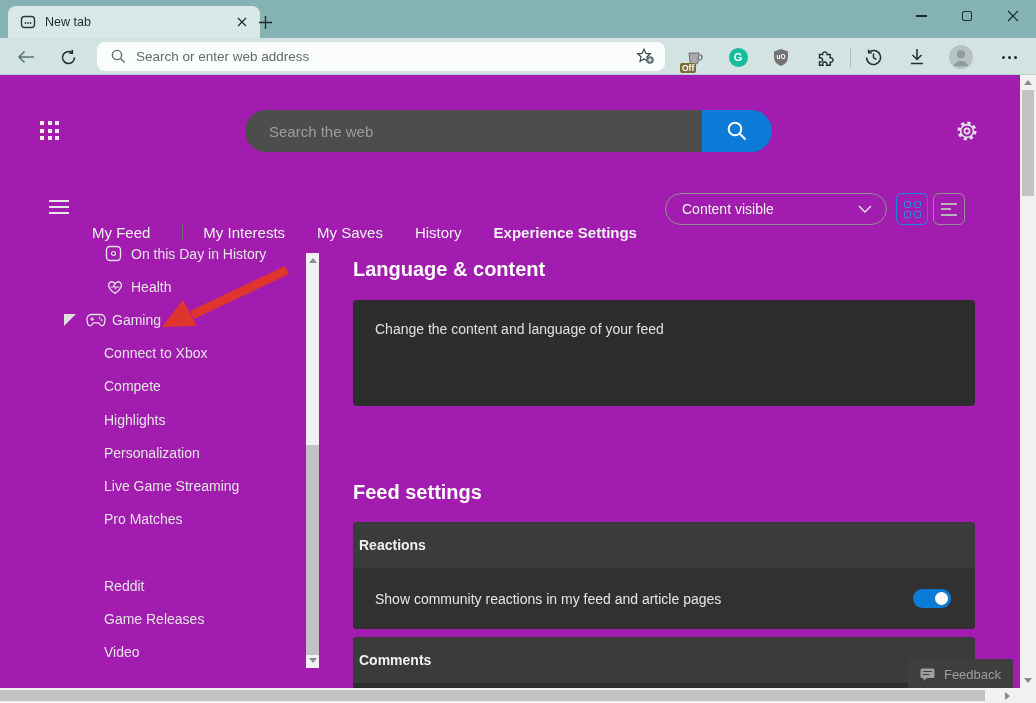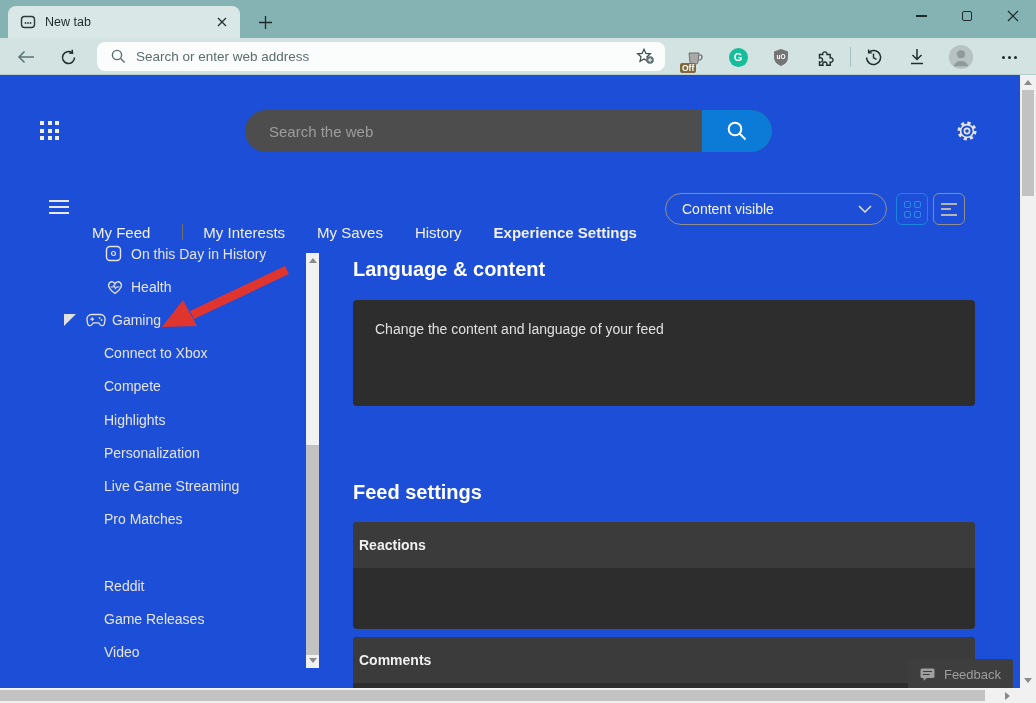--- a/index.html
+++ b/index.html
@@ -3,21 +3,21 @@
 <meta charset="utf-8">
 <style>
   * { margin:0; padding:0; box-sizing:border-box; }
   html,body { width:1036px; height:703px; overflow:hidden; background:#232323;
               font-family:"Liberation Sans", sans-serif; }
   #screen { position:relative; width:1036px; height:703px; overflow:hidden; }
   .abs { position:absolute; }
 
   
   .tabbar { left:0; top:0; width:1036px; height:38px; background:#85b2b3; }
-  .tab { left:8px; top:6px; width:232px; height:32px; background:#d9e8e7;
+  .tab { left:8px; top:6px; width:252px; height:32px; background:#d9e8e7;
          border-radius:8px 8px 0 0; display:flex; align-items:center; padding:0 8px 0 12px; }
   .tab-title { flex:1; font-size:12.5px; color:#1d2a2a; margin-left:9px; white-space:nowrap;
                overflow:hidden; }
   .tab-close { width:20px; height:20px; display:flex; align-items:center; justify-content:center;
                border-radius:4px; cursor:pointer; }
   .newtab-btn { left:252px; top:9px; width:26px; height:26px; display:flex; align-items:center;
                 justify-content:center; border-radius:4px; cursor:pointer; }
   .win-controls { right:0; top:0; height:32px; display:flex; }
   .win-btn { width:46px; height:32px; display:flex; align-items:center; justify-content:center; cursor:pointer; }
   .min-glyph { width:11px; height:1.5px; background:#1c2b2b; }
@@ -35,21 +35,21 @@
   .addressbar input::placeholder { color:#5c6c6c; }
   .ext-divider { position:absolute; left:850px; top:9px; width:1px; height:20px; background:#a8c2c1; }
   .off-badge { position:absolute; left:-2px; bottom:-3px; background:#7f6a3c; color:#fff;
                font-size:8.5px; font-weight:bold; padding:0 2px; border-radius:2px; line-height:10px;text-align:center; }
   .gram-circle { width:19px; height:19px; border-radius:50%; background:#16bd9b; color:#fff;
                  font-size:11px; font-weight:bold; display:flex; align-items:center; justify-content:center; }
   .menu-dots { display:flex; gap:3px; }
   .menu-dots i { width:3px; height:3px; border-radius:50%; background:#1c2b2b; }
 
   
-  .page { left:0; top:75px; width:1020px; height:613px; background:#1d4ed8; overflow:hidden; }
+  .page { left:0; top:75px; width:1020px; height:613px; background:#a21caf; overflow:hidden; }
 
   .waffle { left:40px; top:46px; width:20px; height:20px; display:grid;
             grid-template-columns:repeat(3,4px); grid-template-rows:repeat(3,4px); gap:3.5px; cursor:pointer; }
   .waffle i { background:#f0f0f0; }
 
   .websearch { left:245px; top:35px; width:527px; height:42px; background:#4d4d4d;
                border-radius:21px; display:flex; align-items:center; }
   .websearch input { flex:1; border:none; outline:none; background:transparent; color:#e8e8e8;
                      font-size:15px; padding-left:24px; font-family:inherit; }
   .websearch input::placeholder { color:#9d9d9d; }
@@ -383,20 +383,26 @@
     <div class="abs card" style="top:225px;height:106px">
       <div class="card-desc">Change the content and language of your feed</div>
     </div>
 
     <div class="abs main-h" style="top:406px">Feed settings</div>
 
     <div class="abs card" style="top:447px;height:107px">
       <div class="band">
         <span>Reactions</span>
       </div>
+      <div class="setting-row">
+        <span>Show community reactions in my feed and article pages</span>
+        <div class="toggle">
+            <i></i>
+          </div>
+      </div>
     </div>
 
     <div class="abs card" style="top:562px;height:80px">
       <div class="band">
         <span>Comments</span>
       </div>
     </div>
 
     <div class="abs feedback-btn">
       <svg width="15" height="13" viewBox="0 0 15 13">

